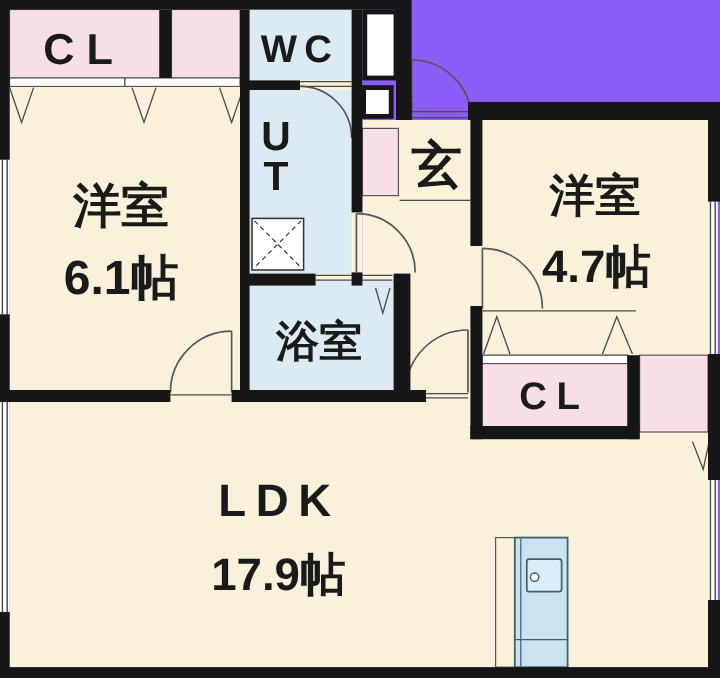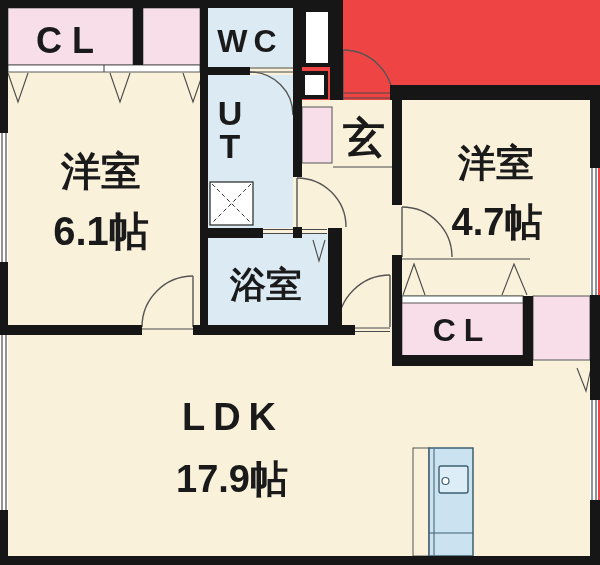--- a/index.html
+++ b/index.html
@@ -1,16 +1,16 @@
 <!DOCTYPE html>
 <html><head>
 <meta charset="utf-8">
 <style>
   html,body{margin:0;padding:0;background:#ffffff;}
-  .stage{width:600px;height:565px;position:relative;background:#ef4444;overflow:hidden;}
+  .stage{width:600px;height:565px;position:relative;background:#8b5cf6;overflow:hidden;}
   svg{display:block;}
   text{font-family:"Liberation Sans","DejaVu Sans",sans-serif;fill:#1a1a1a;}
   .room-label{font-weight:600;}
 </style>
 </head>
 <body>
 
 <div class="stage">
 <svg width="600" height="565" viewBox="0 0 600 565">
 

